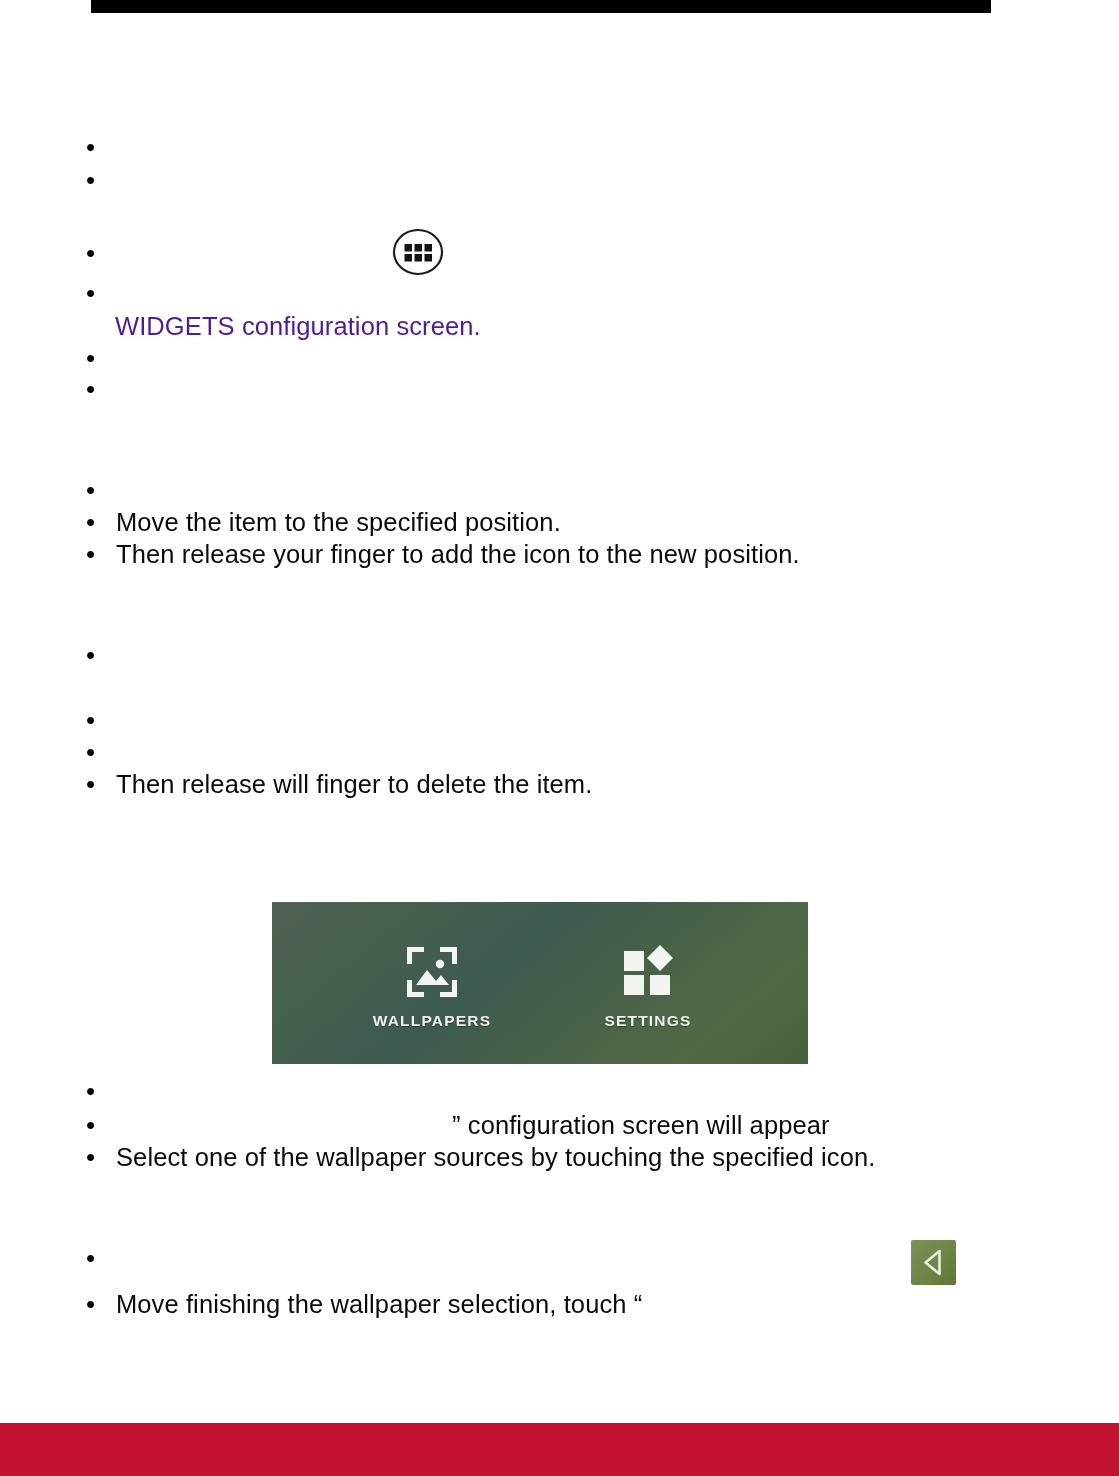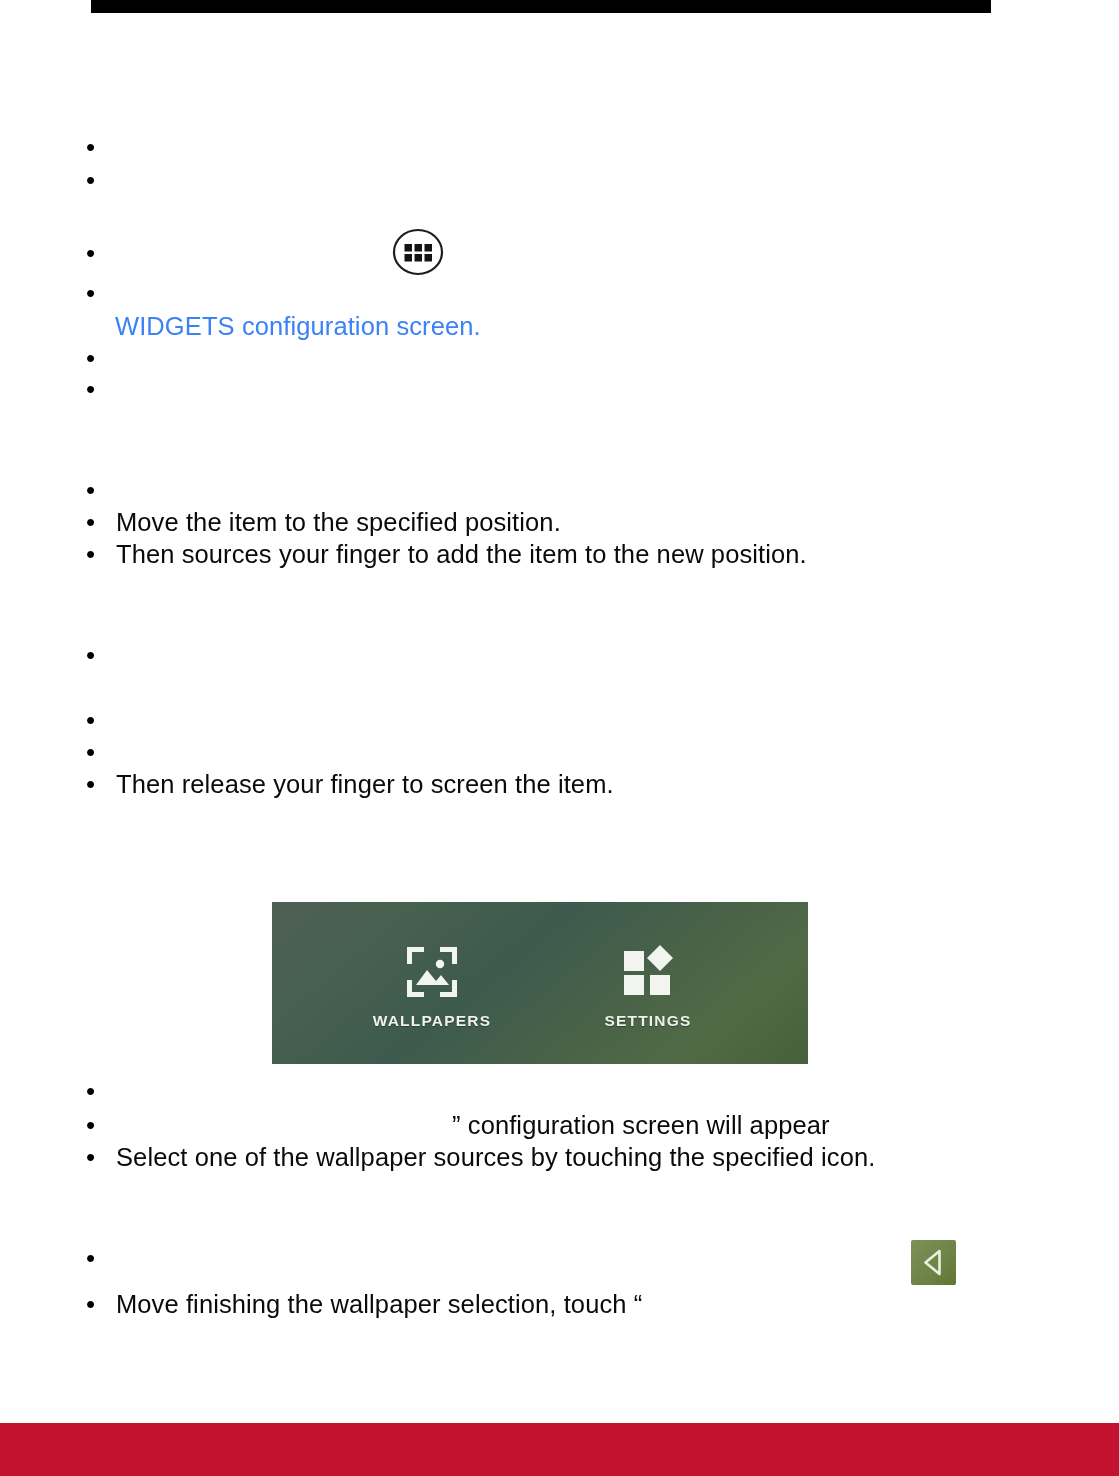--- a/index.html
+++ b/index.html
@@ -61,21 +61,21 @@
     letter-spacing: 0.1px;
   }
   .bullet-text.empty {
     margin-left: 0;
   }
 
   
   .cont-line {
     position: absolute;
     left: 115px;
-    color: #3b82f6;
+    color: #4c1d95;
     font-size: 25.5px;
     line-height: 28px;
     white-space: nowrap;
     letter-spacing: 0.1px;
   }
 
   
   .apps-icon {
     position: absolute;
     left: 392px;
@@ -178,37 +178,37 @@
     <div class="bullet-row" style="top: 477px;">
       <span class="bullet-dot">•</span>
       <span class="bullet-text empty"></span>
     </div>
     <div class="bullet-row" style="top: 508px;">
       <span class="bullet-dot">•</span>
       <span class="bullet-text">Move the item to the specified position.</span>
     </div>
     <div class="bullet-row" style="top: 540px;">
       <span class="bullet-dot">•</span>
-      <span class="bullet-text">Then sources your finger to add the item to the new position.</span>
+      <span class="bullet-text">Then release your finger to add the icon to the new position.</span>
     </div>
     <div class="bullet-row" style="top: 642px;">
       <span class="bullet-dot">•</span>
       <span class="bullet-text empty"></span>
     </div>
     <div class="bullet-row" style="top: 707px;">
       <span class="bullet-dot">•</span>
       <span class="bullet-text empty"></span>
     </div>
     <div class="bullet-row" style="top: 739px;">
       <span class="bullet-dot">•</span>
       <span class="bullet-text empty"></span>
     </div>
     <div class="bullet-row" style="top: 770px;">
       <span class="bullet-dot">•</span>
-      <span class="bullet-text">Then release your finger to screen the item.</span>
+      <span class="bullet-text">Then release will finger to delete the item.</span>
     </div>
     <div class="bullet-row" style="top: 1078px;">
       <span class="bullet-dot">•</span>
       <span class="bullet-text empty"></span>
     </div>
     <div class="bullet-row" style="top: 1111px;">
       <span class="bullet-dot">•</span>
       <span class="bullet-text" style="margin-left: 350px;">” configuration screen will appear</span>
     </div>
     <div class="bullet-row" style="top: 1143px;">

